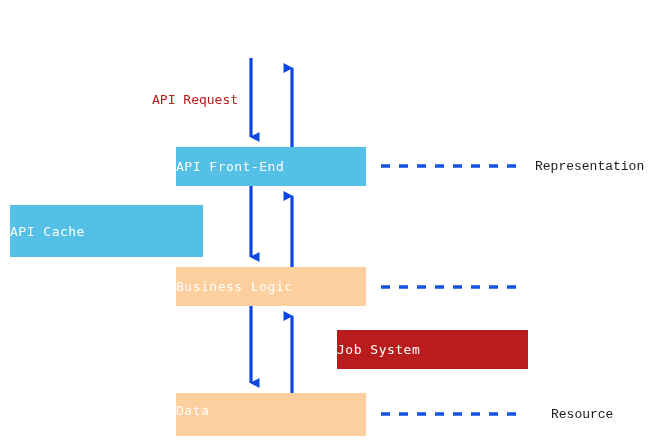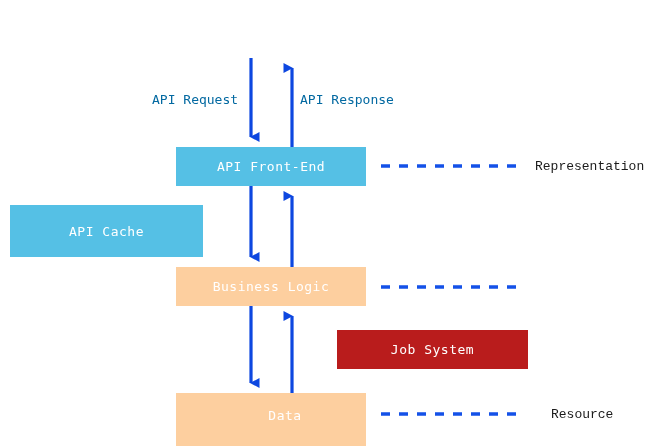--- a/index.html
+++ b/index.html
@@ -26,40 +26,40 @@
     font-family: "DejaVu Sans Mono", "Liberation Mono", monospace;
     font-weight: bold;
     font-size: 17px;
     color: #111111;
     letter-spacing: 0.5px;
   }
   .box {
     position: absolute;
     display: flex;
     align-items: center;
-    justify-content: center;
+    justify-content: flex-start;
     color: #ffffff;
     font-family: "DejaVu Sans Mono", "Liberation Mono", monospace;
     font-size: 13px;
     letter-spacing: 0.5px;
     box-sizing: border-box;
   }
   .box-api-front-end { left: 176px; top: 147px; width: 190px; height: 39px; background: #55c0e5; }
   .box-api-cache     { left: 10px;  top: 205px; width: 193px; height: 52px; background: #55c0e5; }
   .box-business-logic{ left: 176px; top: 267px; width: 190px; height: 39px; background: #fdcf9f; }
   .box-data-cache    { left: 10px;  top: 330px; width: 193px; height: 39px; background: #fdcf9f; }
   .box-job-system    { left: 337px; top: 330px; width: 191px; height: 39px; background: #b91c1c; }
-  .box-data          { left: 176px; top: 393px; width: 190px; height: 53px; background: #fdcf9f; padding-left: 28px; }
+  .box-data          { left: 176px; top: 393px; width: 190px; height: 43px; background: #fdcf9f; }
   .box-data .box-label { margin-top: -8px; }
 
   .arrow-label {
     position: absolute;
     font-family: "DejaVu Sans Mono", "Liberation Mono", monospace;
     font-size: 13px;
-    color: #0369a1;
+    color: #b91c1c;
     white-space: nowrap;
   }
   .label-api-request  { left: 152px; top: 92px; }
   .label-api-response { left: 300px; top: 92px; }
 
   .side-label {
     position: absolute;
     font-family: Liberation Mono, monospace;
     font-size: 13px;
     color: #1b1b1b;
@@ -123,21 +123,20 @@
     </g>
     <g>
       <line x1="381" y1="287" x2="519" y2="287" stroke="#1451e8" stroke-width="3.4" stroke-dasharray="9,9"></line>
     </g>
     <g>
       <line x1="381" y1="414" x2="519" y2="414" stroke="#1451e8" stroke-width="3.4" stroke-dasharray="9,9"></line>
     </g>
   </svg>
 
   <div class="arrow-label label-api-request">API Request</div>
-  <div class="arrow-label label-api-response">API Response</div>
 
   <div class="box box-api-front-end">
     <span class="box-label">API Front-End</span>
   </div>
 
   <div class="box box-api-cache">
     <span class="box-label">API Cache</span>
   </div>
 
   <div class="box box-business-logic">

